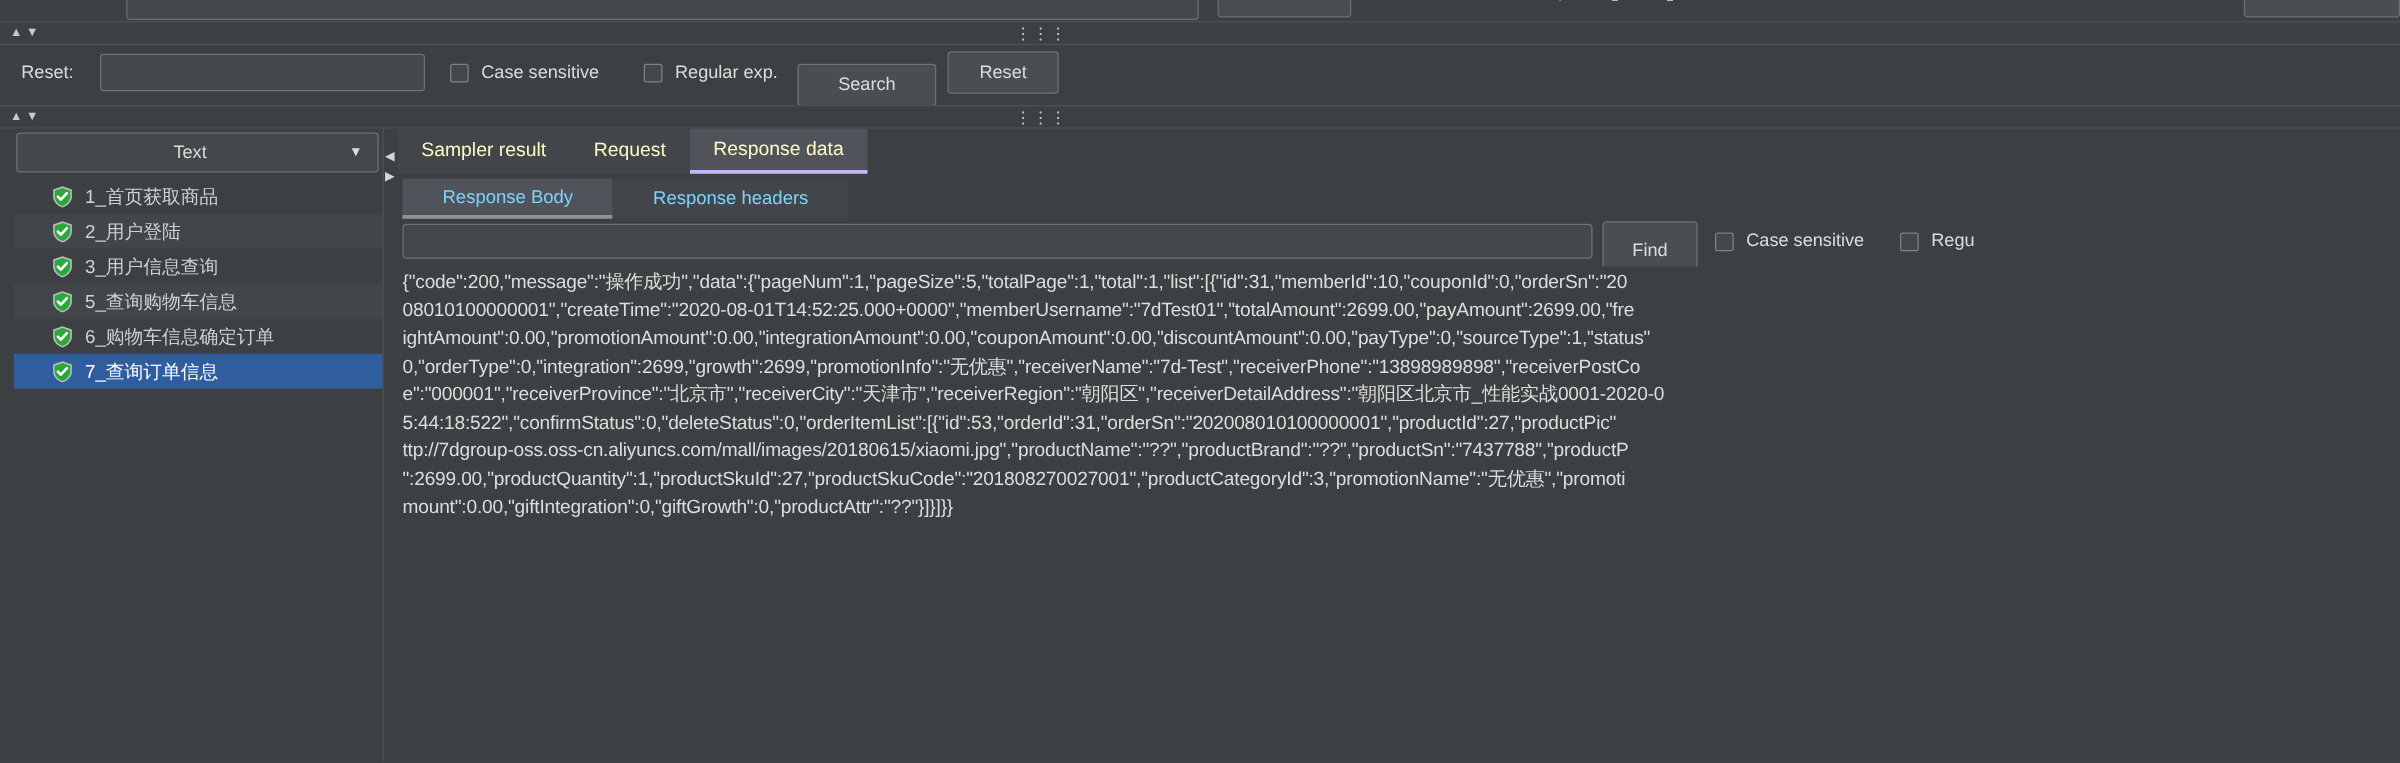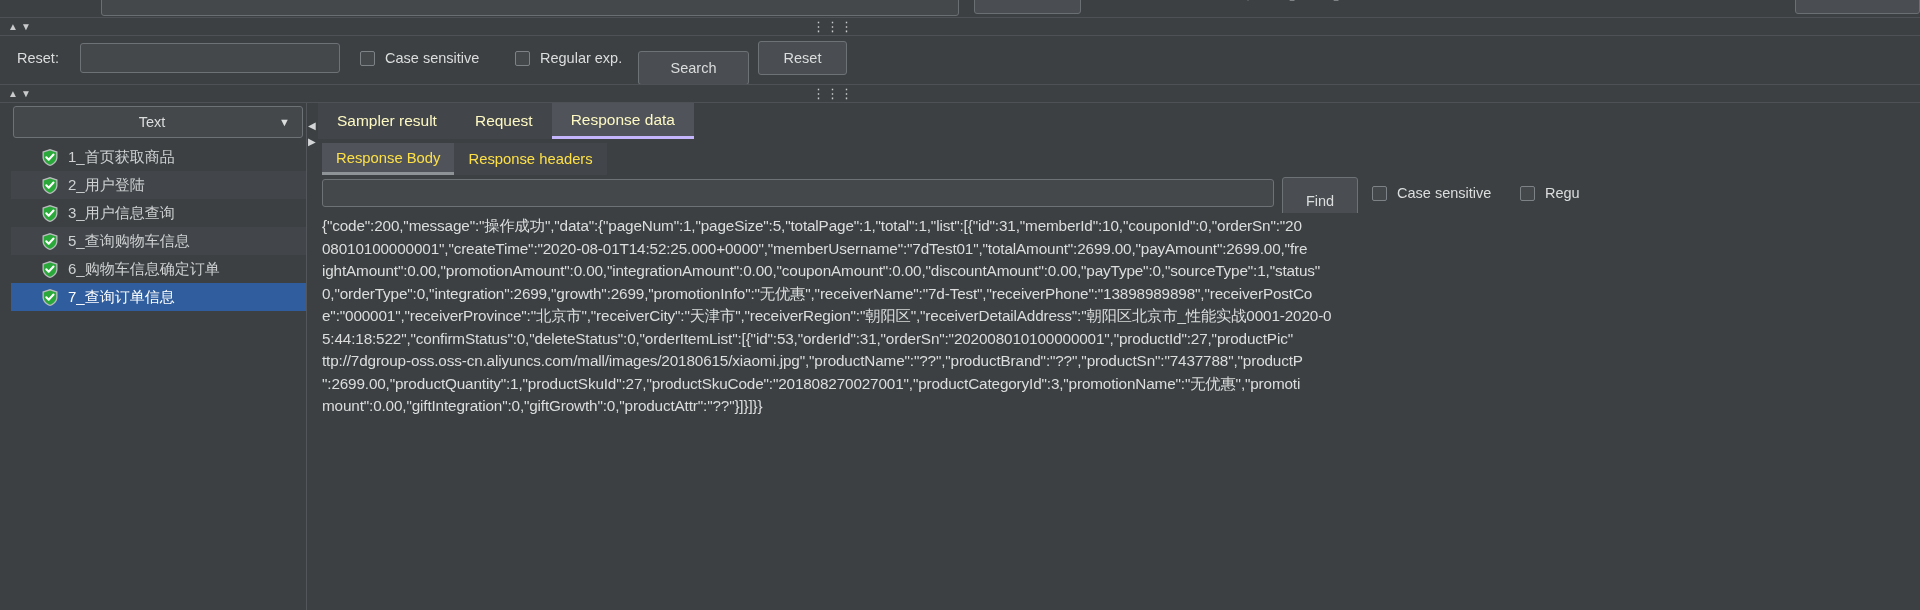--- a/index.html
+++ b/index.html
@@ -269,25 +269,25 @@
     border-bottom: 3px solid #c4b5fd;
   }
   .subtabbar {
     position: absolute;
     left: 4px; top: 40px;
     height: 32px;
     display: flex;
     align-items: stretch;
   }
   .subtab {
-    padding: 0 14px;
+    padding: 0 32px;
     display: flex;
     align-items: center;
     font-size: 14.8px;
-    color: #fde047;
+    color: #7dd3fc;
     background: #42464a;
     box-sizing: border-box;
   }
   .subtab.active {
     background: #50545a;
     border-bottom: 3px solid #8e9398;
   }
 
   .find-row {
     position: absolute;

